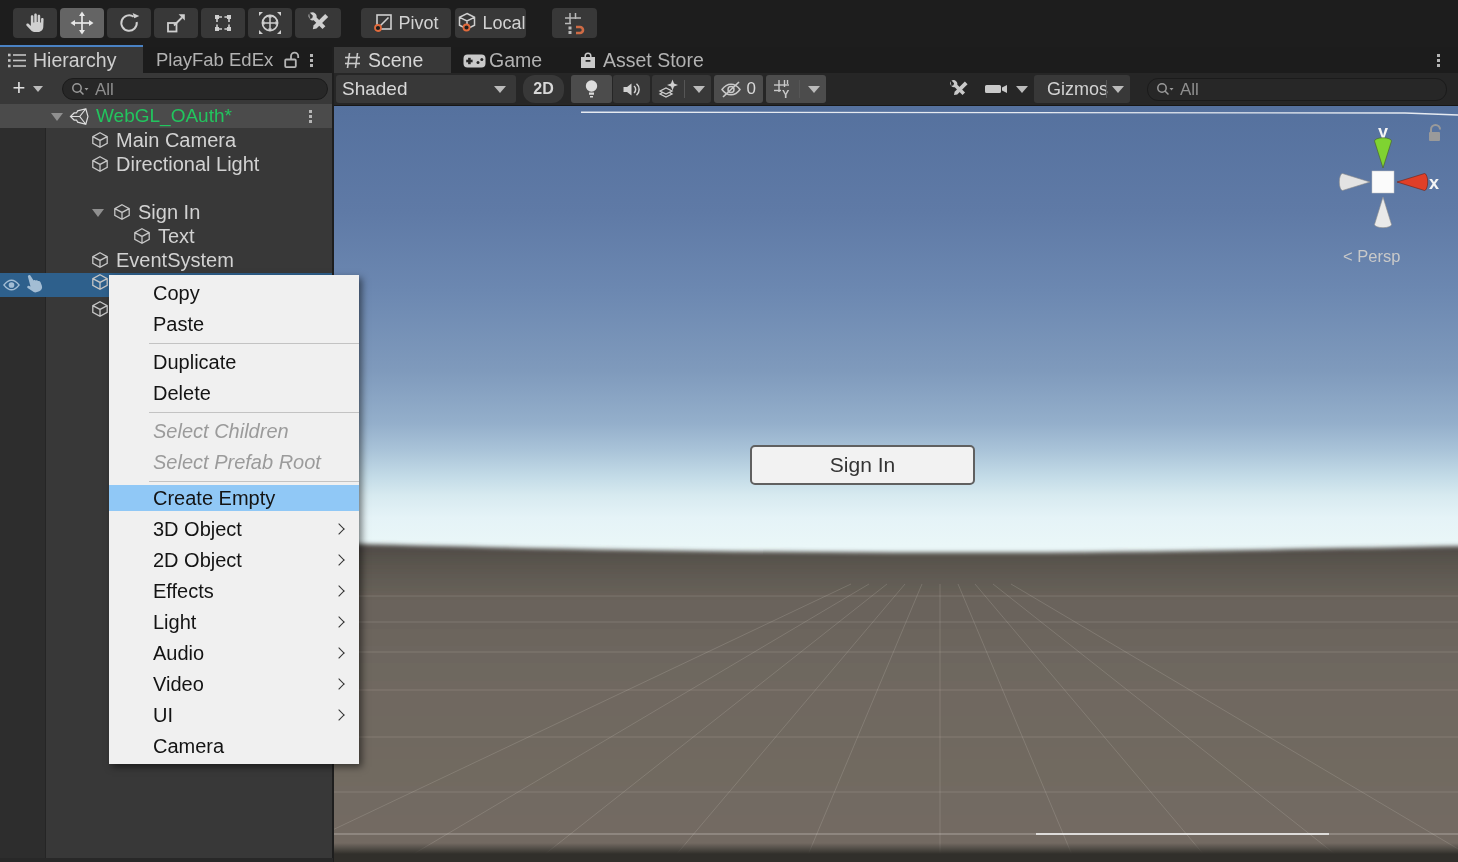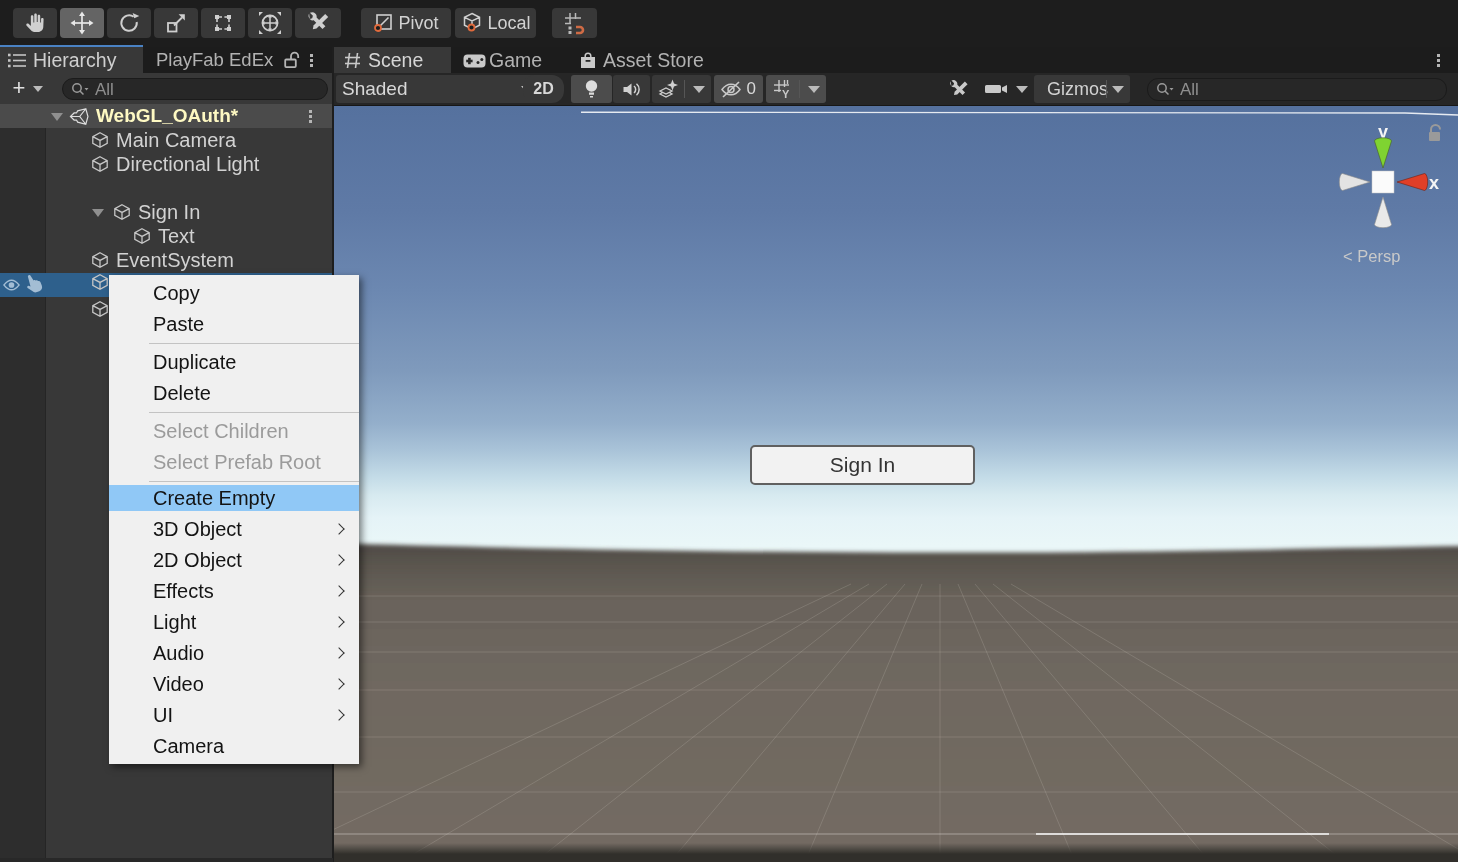--- a/index.html
+++ b/index.html
@@ -17,21 +17,21 @@
   .trow .cub { top:3px; }
   .trow .tx { top:0; line-height:24px; font-size:20px; color:#d2d2d2; }
   .exp { position:absolute; width:0; height:0; border-left:6.5px solid transparent;
     border-right:6.5px solid transparent; border-top:8px solid #8f8f8f; }
   .kebab { width:4px; }
   .kebab::before { content:""; display:block; width:3px; height:3px; background:#b5b5b5;
     box-shadow:0 5px 0 #b5b5b5, 0 10px 0 #b5b5b5; }
   .sbx { position:absolute; height:28px; background:#383838; border-radius:3px; }
   .sbx.on { background:#4c4c4c; }
   .mi { position:relative; height:31px; line-height:31px; padding-left:44px; font-size:20px; color:#141414; }
-  .mi.dis { color:#9b9b9b; }
+  .mi.dis { color:#9b9b9b;font-style:italic; }
   .mi.hl { height:26px; line-height:26px; margin:2.5px 0; background:#90c8f6; }
   .msep { height:1px; background:#c3c3c3; margin:3px 0 3px 40px; }
   .arr { position:absolute; right:16px; top:11px; width:8px; height:8px;
     border-right:1.8px solid #333; border-top:1.8px solid #333; transform:rotate(45deg); }
 </style>
 </head>
 <body>
 <div id="stage">
 
   <div class="abs" style="left:0;top:0;width:1458px;height:47px;background:#1d1d1d;"></div>
@@ -109,21 +109,21 @@
       </svg>
   </div>
   <div class="btn" style="left:361px;width:90px;">
     <svg width="22" height="22" viewBox="0 0 22 22">
         <rect x="4" y="3" width="14" height="14" stroke="#cfcfcf" stroke-width="1.6" fill="none"></rect>
         <line x1="6.5" y1="14.5" x2="15.5" y2="5.5" stroke="#cfcfcf" stroke-width="1.6"></line>
         <circle cx="5" cy="16" r="3" fill="#1d1d1d" stroke="#e06a3c" stroke-width="1.8"></circle>
       </svg>
     <span style="font-size:18px;color:#d2d2d2;margin-left:3px;text-align:center;">Pivot</span>
   </div>
-  <div class="btn" style="left:455px;width:81px;">
+  <div class="btn" style="left:455px;width:71px;">
     <svg width="24" height="24" viewBox="0 0 24 24">
         <g stroke="#cfcfcf" stroke-width="1.5" fill="none">
           <path d="M12 2.5 L19.5 6.3 V14.2 L12 18 L4.5 14.2 V6.3 Z M4.5 6.3 L12 10 L19.5 6.3 M12 10 V18"></path>
         </g>
         <circle cx="11.5" cy="16.5" r="3" fill="#1d1d1d" stroke="#e06a3c" stroke-width="1.8"></circle>
       </svg>
     <span style="font-size:18px;color:#d2d2d2;margin-left:3px;">Local</span>
   </div>
   <div class="btn" style="left:552px;width:45px;">
     <svg width="24" height="24" viewBox="0 0 24 24">
@@ -185,21 +185,21 @@
               <path d="M9 1.8 L16.2 5.7 V12.3 L9 16.2 L1.8 12.3 V5.7 Z M1.8 5.7 L9 9.4 L16.2 5.7 M9 9.4 V16.2" stroke="#c6c6c6" stroke-width="1.3" fill="none"></path>
             </g>
         </defs>
       </svg>
 
       <div class="abs" style="left:0;top:-1px;width:333px;height:24px;background:#4b4b4b;">
         <div class="exp" style="left:51px;top:9px;"></div>
         <svg class="abs" style="left:69px;top:2px;" width="20" height="20" viewBox="0 0 32 32">
             <path fill="none" stroke="#dedede" stroke-width="1.8" d="M25.6 4.2 L13.2 7.4 L11.4 10.6 L7.8 10.6 L2.2 16 L7.8 21.4 L11.4 21.4 L13.2 24.6 L25.6 27.8 L28.9 16 Z M25.6 4.2 L16.4 16 L25.6 27.8 M16.4 16 H2.2" transform="scale(1.05)"></path>
           </svg>
-        <span class="abs" style="left:96px;top:0;line-height:24px;font-size:19px;font-weight:bold;color:#fef9c3;">WebGL_OAuth*</span>
+        <span class="abs" style="left:96px;top:0;line-height:24px;font-size:19px;font-weight:normal;color:#22c55e;">WebGL_OAuth*</span>
         <div class="abs kebab" style="left:309px;top:6px;"></div>
       </div>
       <div class="abs trow" style="top:23px;padding-left:40px;">
           <svg class="abs cub" style="left:91px;" width="18" height="18" viewBox="0 0 18 18">
             <use href="#cube"></use>
           </svg>
           <span class="abs tx" style="left:116px;">Main Camera</span>
         </div>
       <div class="abs trow" style="top:47px;">
           <svg class="abs cub" style="left:91px;" width="18" height="18" viewBox="0 0 18 18">
@@ -270,21 +270,21 @@
     <div class="abs" style="left:156px;top:0;line-height:26px;font-size:19.5px;color:#b2b2b2;">Game</div>
     <svg class="abs" style="left:247px;top:5px;" width="16" height="17" viewBox="0 0 16 17">
         <path d="M1 5 h14 V16 h-14 Z" fill="#c9c9c9"></path>
         <path d="M5.2 5 V4 a2.8 2.8 0 0 1 5.6 0 V5" fill="none" stroke="#c9c9c9" stroke-width="1.5"></path>
         <rect x="5.6" y="8" width="4.8" height="1.8" fill="#262626"></rect>
       </svg>
     <div class="abs" style="left:270px;top:0;line-height:26px;font-size:19.5px;color:#b2b2b2;">Asset Store</div>
     <div class="abs kebab" style="left:1104px;top:7px;"></div>
 
     <div class="abs" style="left:0;top:26px;width:1125px;height:33px;background:#262626;border-bottom:1px solid #171717;"></div>
-    <div class="sbx" style="left:3px;top:28px;width:207px;">
+    <div class="sbx" style="left:3px;top:28px;width:180px;">
       <span style="position:absolute;left:6px;top:0;line-height:28px;font-size:19px;color:#d8d8d8;">Shaded</span>
       <div class="caret" style="position:absolute;right:10px;top:11px;"></div>
     </div>
     <div class="sbx" style="left:190px;top:28px;width:41px;text-align:center;border-radius:12px;">
       <span style="font-size:16px;font-weight:bold;color:#d8d8d8;line-height:28px;">2D</span>
     </div>
     <div class="sbx on" style="left:238px;top:28px;width:41px;">
       <svg style="position:absolute;left:12px;top:4px;" width="17" height="21" viewBox="0 0 17 21">
           <circle cx="8.5" cy="7" r="5.7" fill="#dcdcdc"></circle>
           <path d="M6 13.5 h5 v2.2 h-5 Z M7 17 h3 v1.6 h-3 Z" fill="#dcdcdc"></path>

